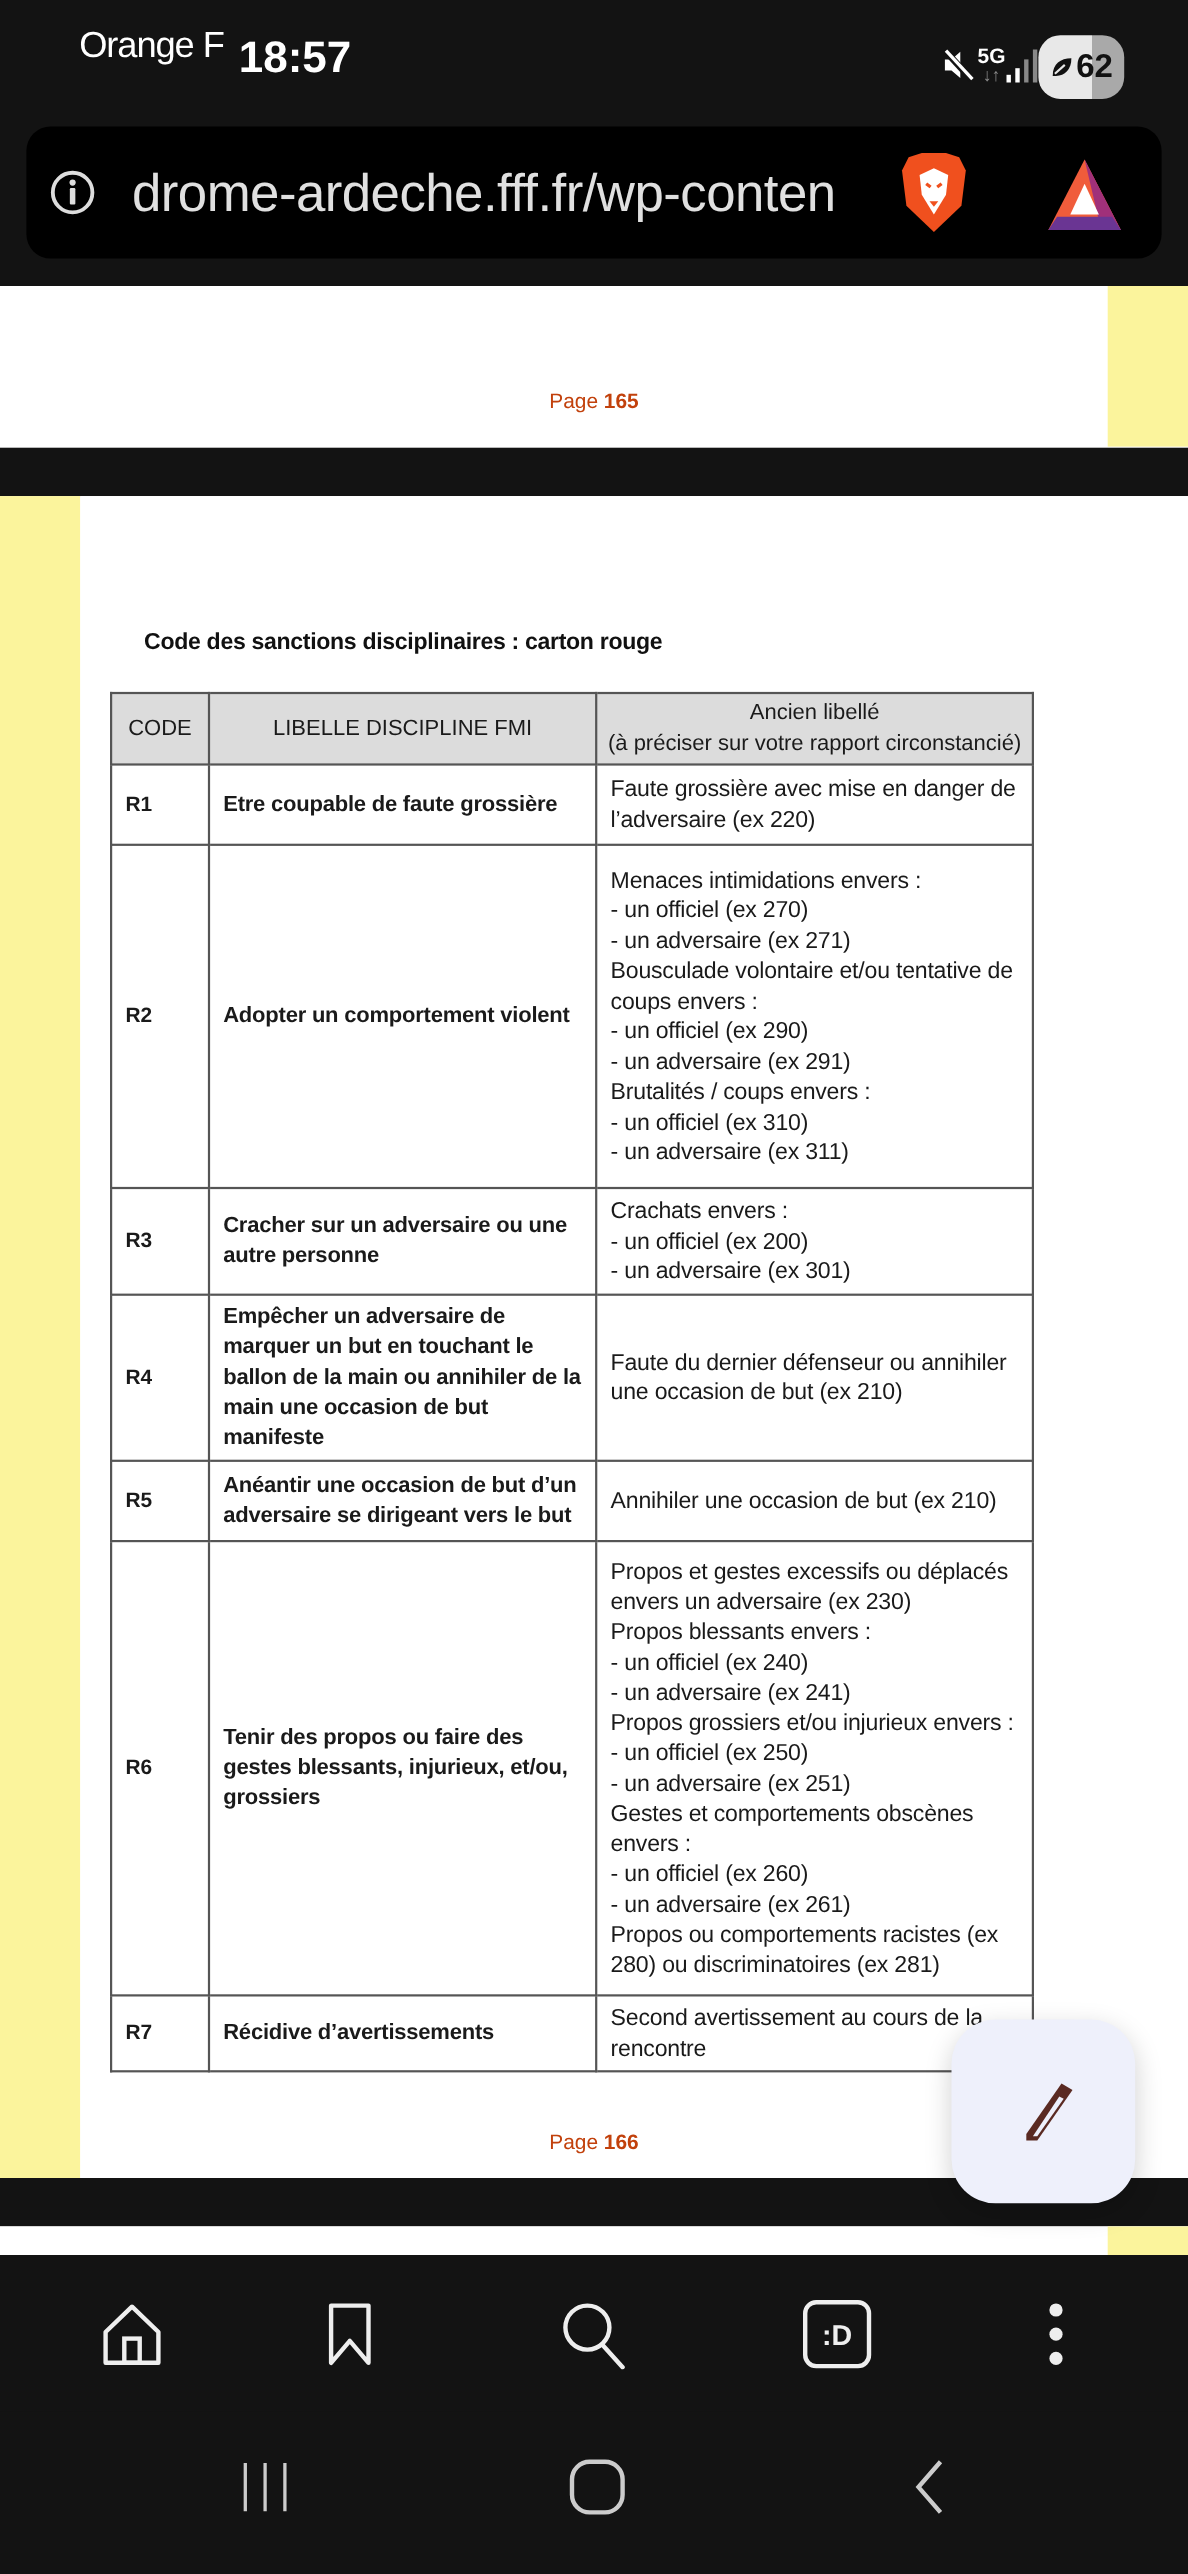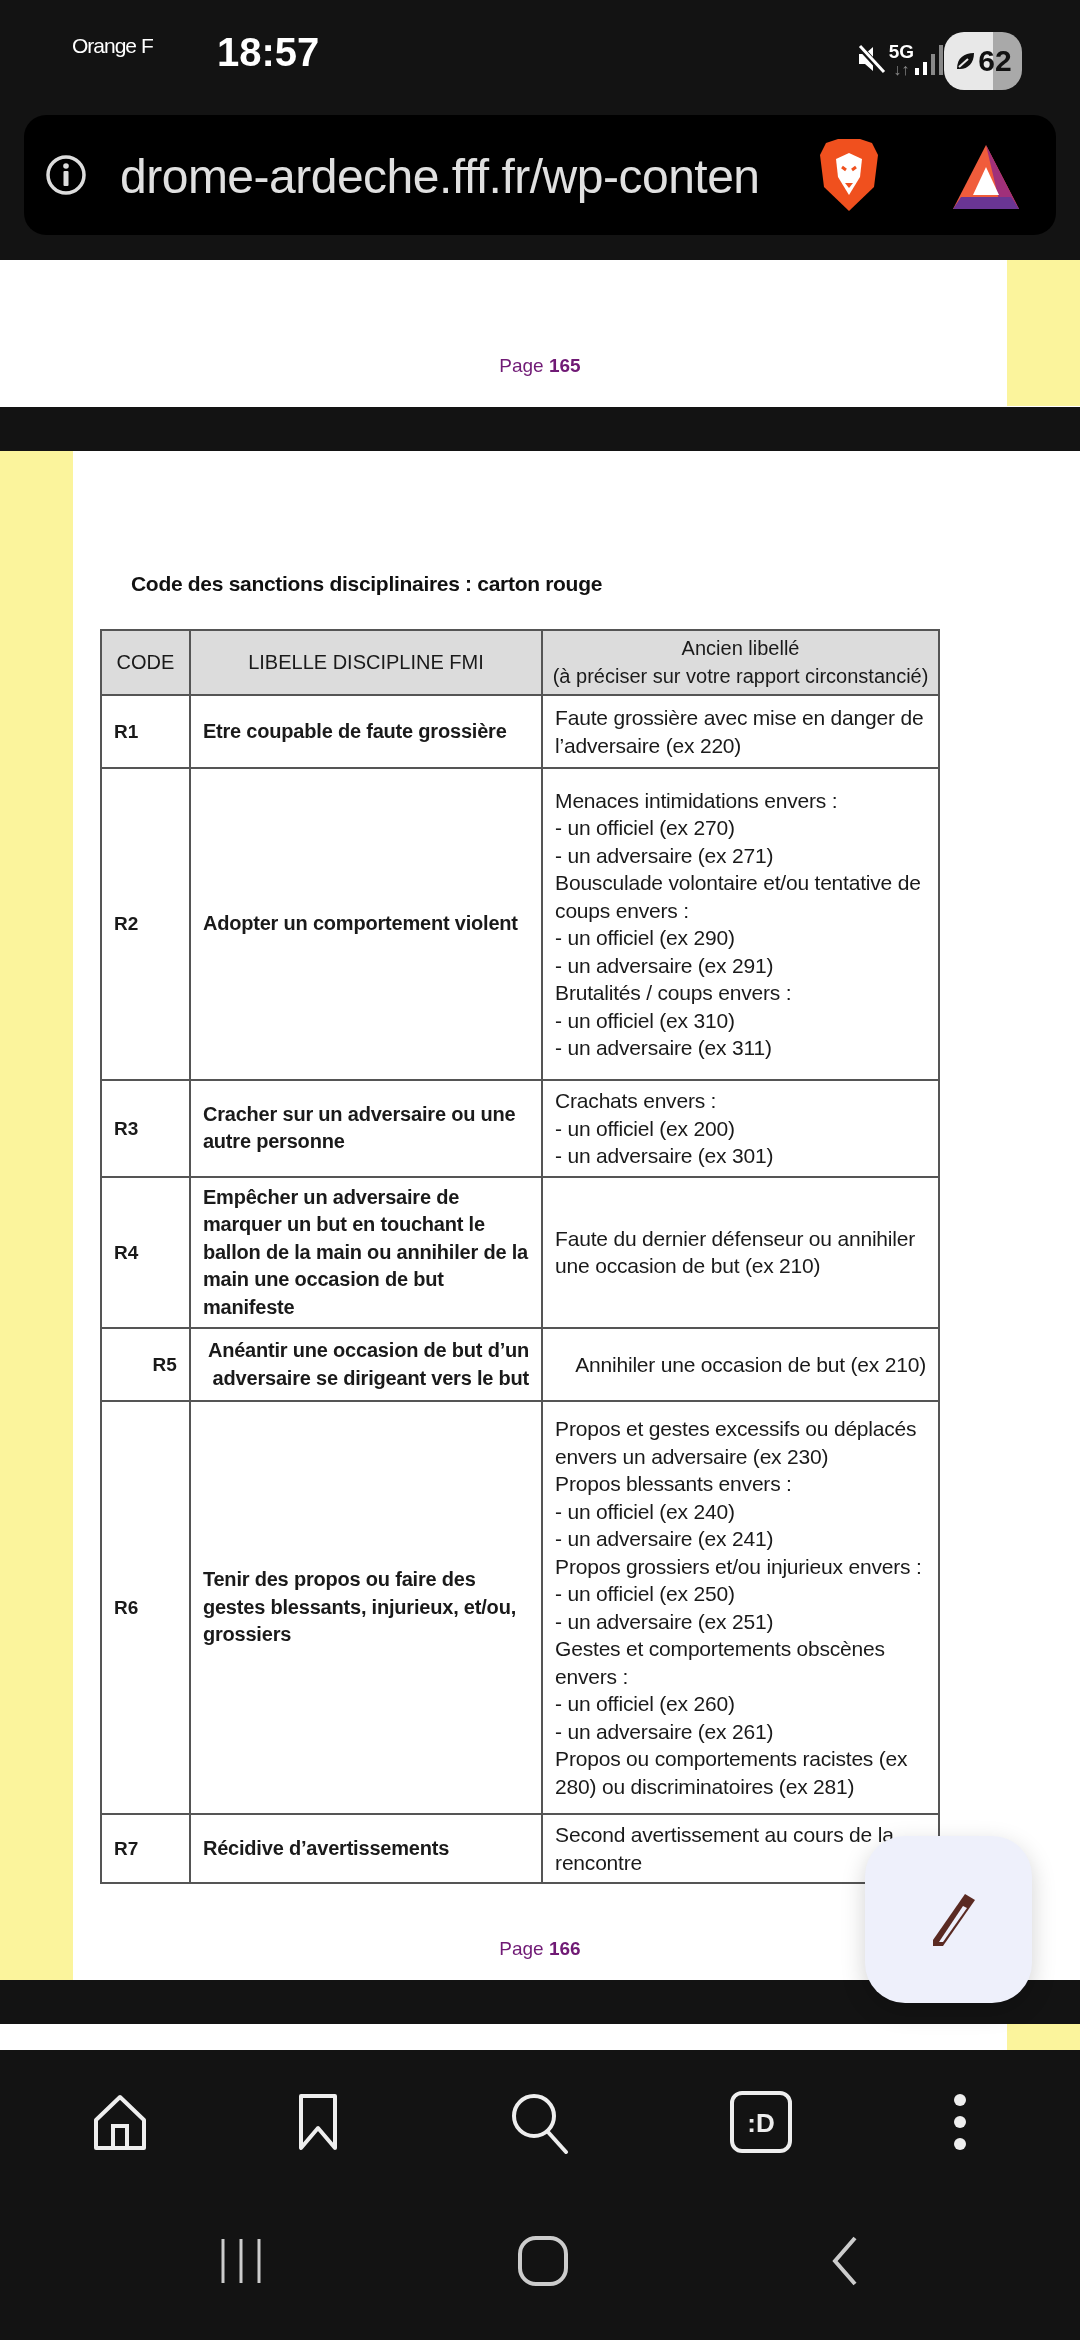--- a/index.html
+++ b/index.html
@@ -1,39 +1,39 @@
 <!DOCTYPE html>
 <html><head>
 <meta charset="utf-8">
 <style>
   * { box-sizing: border-box; margin: 0; padding: 0; }
   html, body { width: 1080px; height: 2340px; overflow: hidden; background: #131313; font-family: "Liberation Sans", sans-serif; }
   .screen { position: relative; width: 1080px; height: 2340px; background: #131313; }
 
   
   .status-bar { position: absolute; top: 0; left: 0; width: 1080px; height: 110px; color: #fff; }
-  .carrier { position: absolute; left: 72px; top: 34px; font-size: 21px; letter-spacing: -1px; }
+  .carrier { position: absolute; left: 72px; top: 22px; font-size: 33px; letter-spacing: -1px; }
   .clock { position: absolute; left: 217px; top: 30px; font-size: 40px; font-weight: bold; }
   .status-icons { position: absolute; right: 58px; top: 32px; display: flex; align-items: center; }
   .net-5g { display: flex; flex-direction: column; align-items: center; font-size: 19px; font-weight: bold; line-height: 18px; }
   .net-5g .arrows { color: #888; font-size: 16px; }
   .battery { width: 78px; height: 58px; border-radius: 20px; background: linear-gradient(to right, #e8e8e8 0 63%, #a9a9a9 63% 100%); color: #111; font-weight: bold; font-size: 30px; display: flex; align-items: center; justify-content: center; gap: 2px; }
 
   
   .url-bar { position: absolute; left: 24px; top: 115px; width: 1032px; height: 120px; background: #000000; border-radius: 22px; }
   .info-icon { position: absolute; left: 20px; top: 38px; width: 44px; height: 44px; }
   .url-text { position: absolute; left: 96px; top: 34px; width: 690px; font-size: 48px; color: #e0e0e0; white-space: nowrap; overflow: hidden; letter-spacing: -0.5px; }
   .brave-lion { position: absolute; left: 794px; top: 22px; width: 62px; height: 76px; }
   .bat-icon { position: absolute; left: 927px; top: 28px; width: 70px; height: 68px; }
 
   
   .doc-area { position: absolute; left: 0; top: 260px; width: 1080px; height: 1790px; background: #131313; overflow: hidden; }
   .page-prev { position: absolute; left: 0; top: 0; width: 1080px; height: 147px; background: #fff; }
   .page-prev .yellow-right { position: absolute; right: 0; top: 0; width: 73px; height: 146px; background: #fbf49c; }
-  .page-num { position: absolute; width: 100%; text-align: center; font-size: 19px; color: #701a75; font-family: "Liberation Sans", sans-serif; }
+  .page-num { position: absolute; width: 100%; text-align: center; font-size: 19px; color: #c2410c; font-family: "Liberation Sans", sans-serif; }
   .page-num b { font-weight: bold; }
   .page-main { position: absolute; left: 0; top: 191px; width: 1080px; height: 1787px; background: #fff; }
   .page-main .yellow-left { position: absolute; left: 0; top: 0; width: 73px; height: 1529px; background: #fbf49c; }
   .page-main .white-body { position: absolute; left: 73px; top: 0; width: 1007px; height: 1529px; background: #fff; }
   .band-dark { position: absolute; left: 0; top: 1529px; width: 1080px; height: 44px; background: #131313; }
   .page-next { position: absolute; left: 0; top: 1573px; width: 1080px; height: 30px; background: #fff; }
   .page-next .yellow-right { position: absolute; right: 0; top: 0; width: 73px; height: 30px; background: #fbf49c; }
 
   .doc-title { position: absolute; left: 131px; top: 121px; font-size: 21px; font-weight: bold; color: #111; letter-spacing: -0.3px; }
 
@@ -173,21 +173,21 @@
             <td class="lib">Cracher sur un adversaire ou une autre personne</td>
             <td class="anc">Crachats envers :
 - un officiel (ex 200)
 - un adversaire (ex 301)</td>
           </tr>
           <tr style="height:116px;">
             <td class="code">R4</td>
             <td class="lib">Empêcher un adversaire de marquer un but en touchant le ballon de la main ou annihiler de la main une occasion de but manifeste</td>
             <td class="anc">Faute du dernier défenseur ou annihiler une occasion de but (ex 210)</td>
           </tr>
-          <tr style="height:73px;text-align:right;">
+          <tr style="height:73px;">
             <td class="code">R5</td>
             <td class="lib">Anéantir une occasion de but d’un adversaire se dirigeant vers le but</td>
             <td class="anc">Annihiler une occasion de but (ex 210)</td>
           </tr>
           <tr style="height:413px;">
             <td class="code">R6</td>
             <td class="lib">Tenir des propos ou faire des gestes blessants, injurieux, et/ou, grossiers</td>
             <td class="anc">Propos et gestes excessifs ou déplacés envers un adversaire (ex 230)
 Propos blessants envers :
 - un officiel (ex 240)

